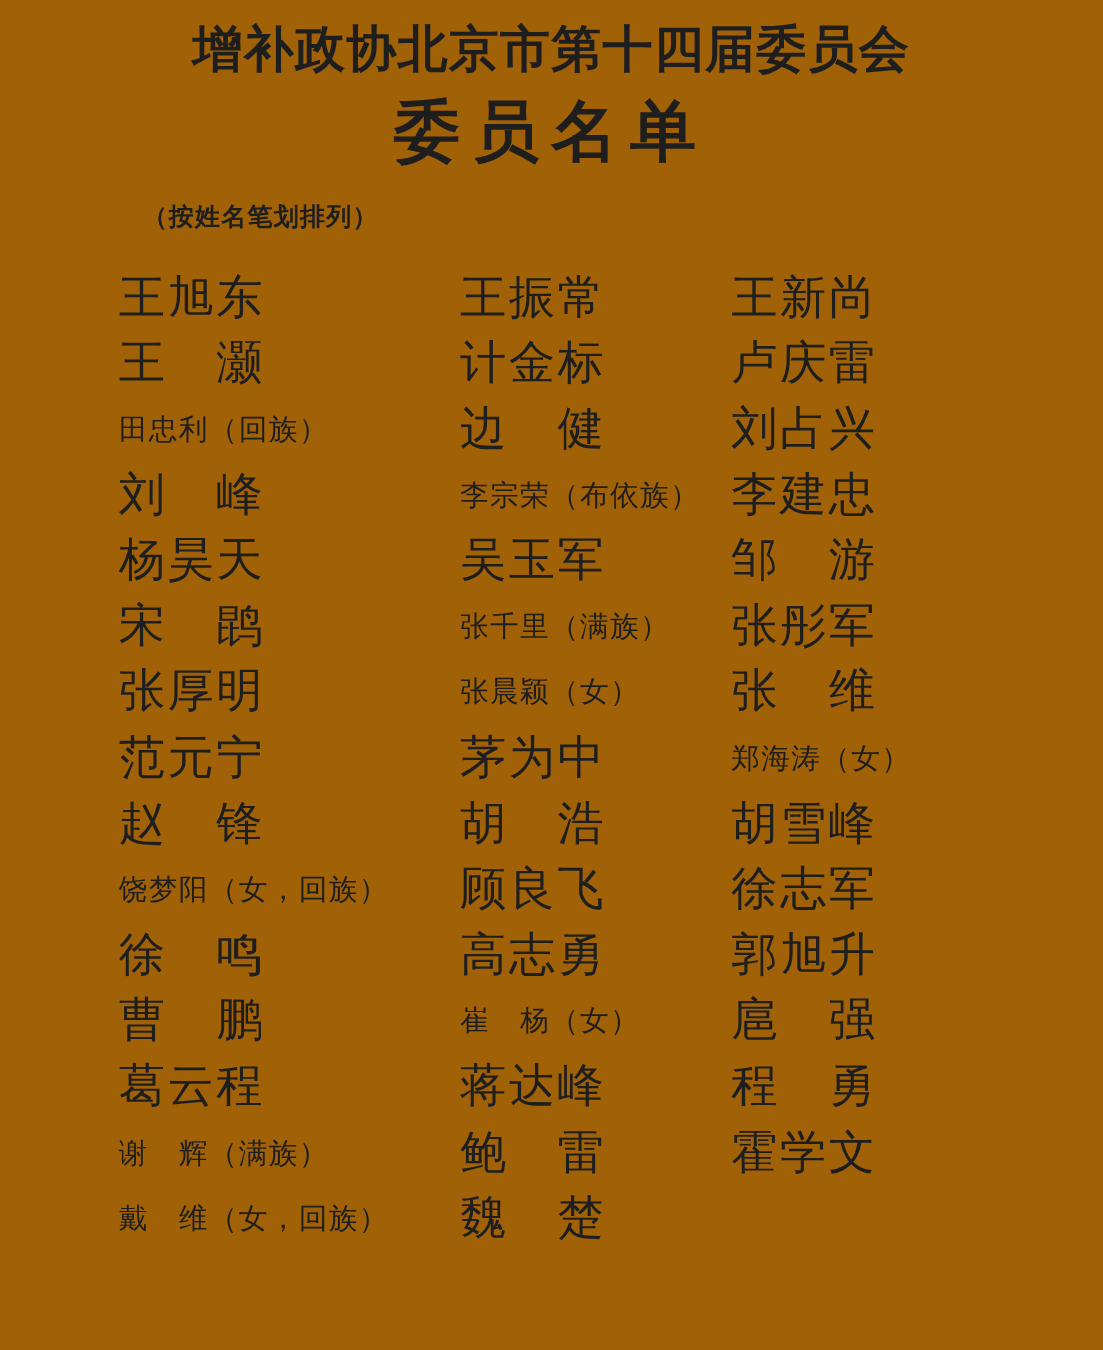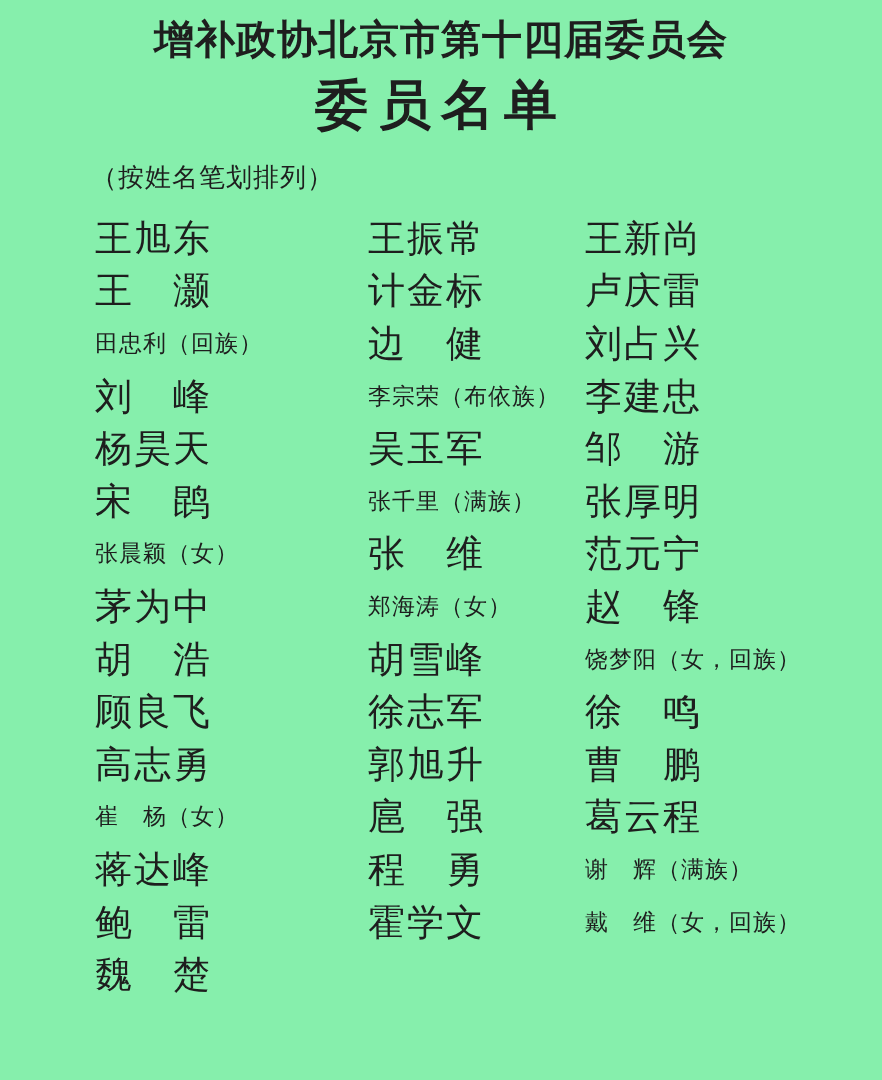--- a/index.html
+++ b/index.html
@@ -11,21 +11,21 @@
     width: 882px;
     height: 1080px;
     position: relative;
     overflow: hidden;
     font-family: "Liberation Serif", "DejaVu Serif", serif;
     color: #1e1e1e;
   }
   .page {
     position: absolute;
     inset: 0;
-    background: #86efac;
+    background: #a16207;
   }
   .title-line1 {
     position: absolute;
     top: 12px;
     left: 0;
     width: 100%;
     text-align: center;
     font-size: 40px;
     font-weight: 700;
     letter-spacing: 1px;
@@ -38,23 +38,23 @@
     width: 100%;
     text-align: center;
     font-size: 53px;
     font-weight: 700;
     letter-spacing: 10px;
     white-space: nowrap;
   }
   .sort-note {
     position: absolute;
     top: 160px;
-    left: 91px;
-    font-size: 26px;
-    font-weight: 400;
+    left: 114px;
+    font-size: 20px;
+    font-weight: 700;
     letter-spacing: 1px;
     white-space: nowrap;
   }
   .members-grid {
     position: absolute;
     top: 212px;
     left: 95px;
     right: 0;
     display: grid;
     grid-template-columns: 273px 217px 1fr;
@@ -90,20 +90,21 @@
       <div class="cell">边　健</div>
       <div class="cell">刘占兴</div>
       <div class="cell">刘　峰</div>
       <div class="cell compact">李宗荣（布依族）</div>
       <div class="cell">李建忠</div>
       <div class="cell">杨昊天</div>
       <div class="cell">吴玉军</div>
       <div class="cell">邹　游</div>
       <div class="cell">宋　鹍</div>
       <div class="cell compact">张千里（满族）</div>
+      <div class="cell">张彤军</div>
       <div class="cell">张厚明</div>
       <div class="cell compact">张晨颖（女）</div>
       <div class="cell">张　维</div>
       <div class="cell">范元宁</div>
       <div class="cell">茅为中</div>
       <div class="cell compact">郑海涛（女）</div>
       <div class="cell">赵　锋</div>
       <div class="cell">胡　浩</div>
       <div class="cell">胡雪峰</div>
       <div class="cell compact">饶梦阳（女，回族）</div>

